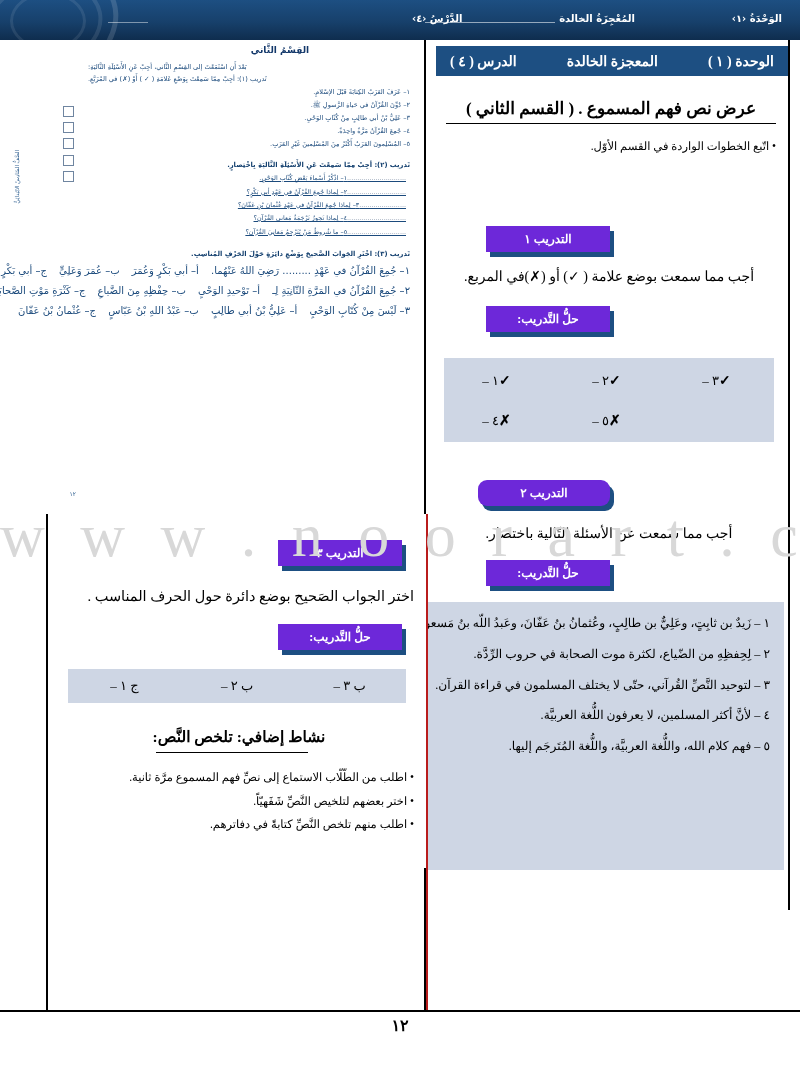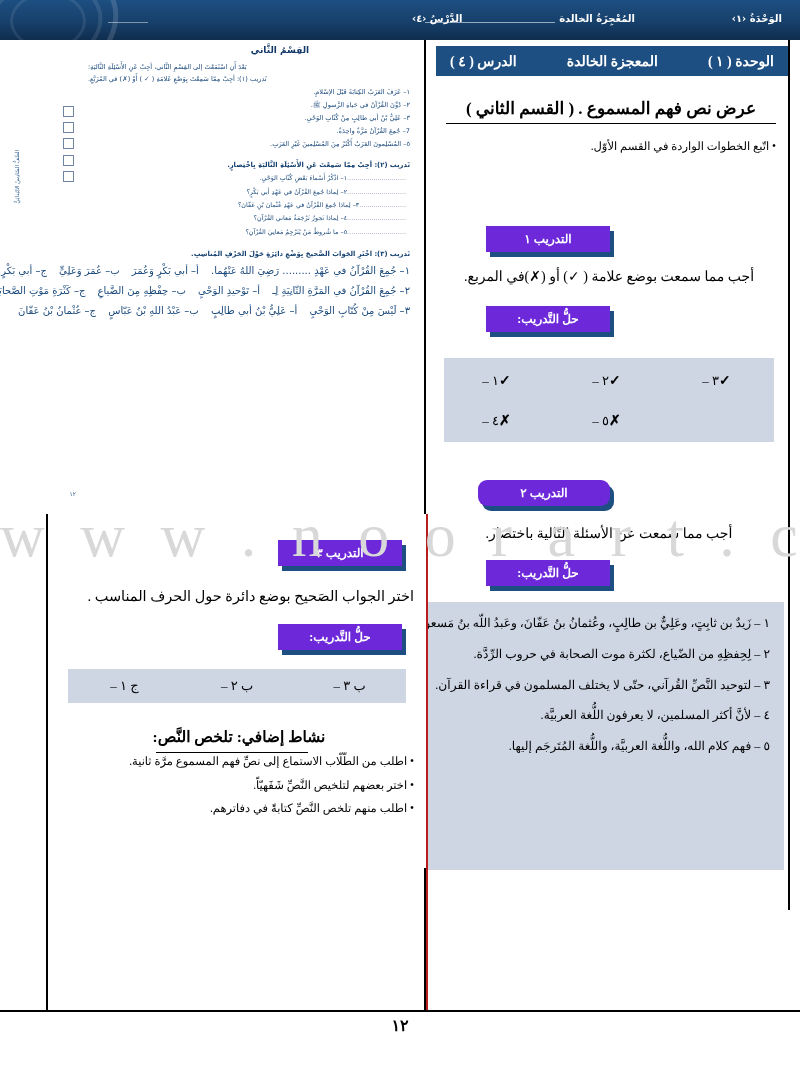--- a/index.html
+++ b/index.html
@@ -155,20 +155,21 @@
     text-align: right;
     padding-left: 12px;
   }
   .dotline {
     display: block;
     font-size: 6.4px;
     color: #1b4a7c;
     margin-bottom: 3.4px;
     white-space: nowrap;
     text-align: right;
+    text-decoration: underline;
   }
   .dotline .dots {
     color: #7b8ca3;
     letter-spacing: 0.6px;
     margin-right: 4px;
   }
   .mcq {
     font-size: 10px;
     color: #1b4a7c;
     margin-bottom: 4.6px;
@@ -425,21 +426,21 @@
 
   <div class="inset-inner">
     <div class="inset-title">القِسْمُ الثَّاني</div>
     <div class="inset-para">بَعْدَ أَنِ اسْتَمَعْتَ إلى القِسْمِ الثَّاني، أجِبْ عَنِ الأَسْئِلَةِ التَّاليَةِ:</div>
     <div class="inset-para">تَدريب (١): أجِبْ مِمّا سَمِعْتَ بِوَضْعِ عَلامَةِ ( ✓ ) أَوْ (✗) في المُرَبَّعِ.</div>
 
     <ul class="inset-list">
       <li>١– عَرَفَ العَرَبُ الكِتابَةَ قَبْلَ الإسْلامِ.</li>
       <li>٢– دُوِّنَ القُرْآنُ في حَياةِ الرَّسولِ ﷺ.</li>
       <li>٣– عَلِيُّ بْنُ أبي طالِبٍ مِنْ كُتّابِ الوَحْيِ.</li>
-      <li>7– جُمِعَ القُرْآنُ مَرَّةً واحِدَةً.</li>
+      <li>٤– جُمِعَ القُرْآنُ مَرَّةً واحِدَةً.</li>
       <li>٥– المُسْلِمونَ العَرَبُ أَكْثَرُ مِنَ المُسْلِمينَ غَيْرِ العَرَبِ.</li>
     </ul>
 
     <div class="inset-sec-head">تَدريب (٢): أجِبْ مِمّا سَمِعْتَ عَنِ الأَسْئِلَةِ التَّاليَةِ بِاخْتِصارٍ.</div>
     <span class="dotline"><span class="dots">.............................</span><span>١– اذْكُرْ أَسْماءَ بَعْضِ كُتّابِ الوَحْيِ.</span></span>
     <span class="dotline"><span class="dots">.............................</span><span>٢– لِماذا جُمِعَ القُرْآنُ في عَهْدِ أبي بَكْرٍ؟</span></span>
     <span class="dotline"><span class="dots">.......................</span><span>٣– لِماذا جُمِعَ القُرْآنُ في عَهْدِ عُثْمانَ بْنِ عَفّانَ؟</span></span>
     <span class="dotline"><span class="dots">.............................</span><span>٤– لِماذا تَجوزُ تَرْجَمَةُ مَعاني القُرْآنِ؟</span></span>
     <span class="dotline"><span class="dots">.............................</span><span>٥– ما شُروطُ مَنْ يُتَرْجِمُ مَعانِيَ القُرْآنِ؟</span></span>
 
@@ -540,21 +541,21 @@
     </div>
     <div class="ans-cell">
       <span>ج</span>
       <span>١ –</span>
     </div>
   </div>
 
   <div class="activity-title" style="top:214px;">نشاط إضافي: تلخص النَّص:</div>
   <div class="activity-underline" style="right:118px; top:238px;"></div>
 
-  <div class="activity-bullets" style="top:236px;font-family:Liberation Serif, serif;">
+  <div class="activity-bullets" style="top:252px;font-family:Liberation Serif, serif;">
     <div>• اطلب من الطّلّاب الاستماع إلى نصِّ فهم المسموع مرَّة ثانية.</div>
     <div>• اختر بعضهم لتلخيص النَّصِّ شَفَهيّاً.</div>
     <div>• اطلب منهم تلخص النَّصِّ كتابةً في دفاترهم.</div>
   </div>
 </div>
 
 <div class="v-center-bottom"></div>
 <div class="hr-bottom"></div>
 <div class="page-number">١٢</div>
 

